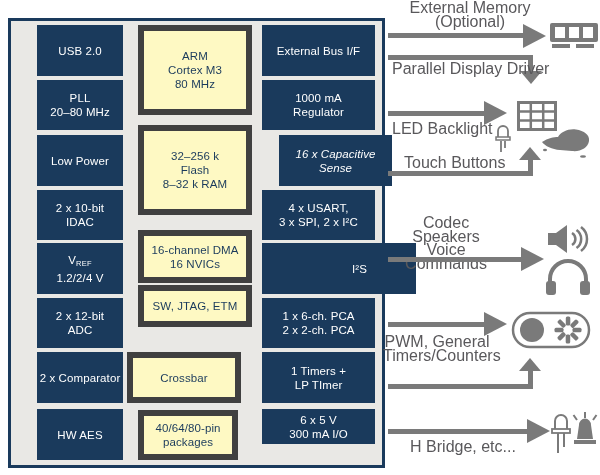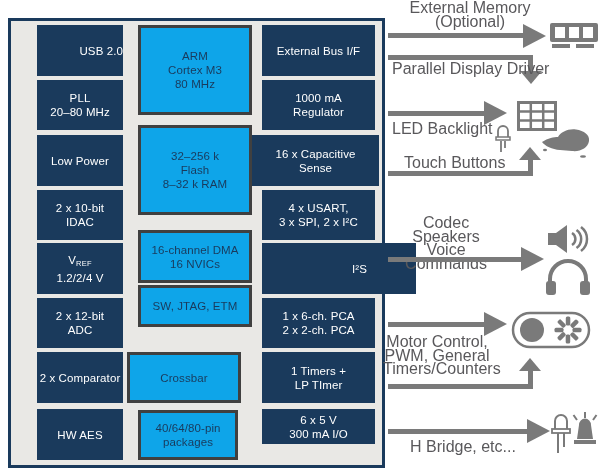--- a/index.html
+++ b/index.html
@@ -6,21 +6,21 @@
   html,body{margin:0;padding:0;background:#ffffff;}
   #stage{position:relative;width:600px;height:475px;background:#ffffff;overflow:hidden;
          font-family:"Liberation Sans", sans-serif;}
   
   #chip-box{position:absolute;left:8px;top:18px;width:377px;height:450px;
             box-sizing:border-box;border:3px solid #1A3A5C;background:#E9E8E5;}
   .block{position:absolute;display:flex;flex-direction:column;justify-content:center;
          align-items:center;text-align:center;font-size:11.5px;line-height:14px;
          font-weight:500;letter-spacing:0.1px;}
   .block.dark{background:#1A3A5C;color:#FFFFFF;}
-  .block.light{background:#0ea5e9;color:#1A3A5C;border:3px solid #404040;box-sizing:border-box;}
+  .block.light{background:#fef9c3;color:#1A3A5C;border:6px solid #404040;box-sizing:border-box;}
   .bline{white-space:nowrap;}
   .sub{font-size:7.5px;vertical-align:-2px;letter-spacing:0.3px;}
   
   .alabel{position:absolute;font-size:16px;line-height:13.5px;color:#59585B;}
   .center{text-align:center;}
   .shaft{position:absolute;height:5px;background:#7A7A7A;}
   .vshaft{position:absolute;width:5px;background:#7A7A7A;}
   .ah-right{position:absolute;width:0;height:0;border-top:12px solid transparent;
             border-bottom:12px solid transparent;border-left:23px solid #7A7A7A;}
   .ah-down{position:absolute;width:0;height:0;border-left:11px solid transparent;
@@ -28,21 +28,21 @@
   .ah-up{position:absolute;width:0;height:0;border-left:11px solid transparent;
          border-right:11px solid transparent;border-bottom:13px solid #7A7A7A;}
   .icon{position:absolute;}
 </style>
 </head>
 <body>
 
 <div id="stage">
 
   <div id="chip-box">
-      <div class="block dark" style="left: 26px; top: 4px; width: 86px; height: 51px; align-items: flex-end;">
+      <div class="block dark" style="left: 26px; top: 4px; width: 86px; height: 51px;">
         <div class="bline"><span>USB 2.0</span></div>
       </div>
       <div class="block dark" style="left: 26px; top: 59px; width: 86px; height: 50px;">
         <div class="bline"><span>PLL</span></div>
         <div class="bline"><span>20–80 MHz</span></div>
       </div>
       <div class="block dark" style="left: 26px; top: 114px; width: 86px; height: 51px;">
         <div class="bline"><span>Low Power</span></div>
       </div>
       <div class="block dark" style="left: 26px; top: 169px; width: 86px; height: 50px;">
@@ -87,21 +87,21 @@
         <div class="bline"><span>40/64/80-pin</span></div>
         <div class="bline"><span>packages</span></div>
       </div>
       <div class="block dark" style="left: 251px; top: 4px; width: 113px; height: 51px;">
         <div class="bline"><span>External Bus I/F</span></div>
       </div>
       <div class="block dark" style="left: 251px; top: 59px; width: 113px; height: 50px;">
         <div class="bline"><span>1000 mA</span></div>
         <div class="bline"><span>Regulator</span></div>
       </div>
-      <div class="block dark" style="left: 241px; top: 114px; width: 127px; height: 51px;">
+      <div class="block dark" style="left: 268px; top: 114px; width: 113px; height: 51px; font-style: italic;">
         <div class="bline"><span>16 x Capacitive</span></div>
         <div class="bline"><span>Sense</span></div>
       </div>
       <div class="block dark" style="left: 251px; top: 169px; width: 113px; height: 50px;">
         <div class="bline"><span>4 x USART,</span></div>
         <div class="bline"><span>3 x SPI, 2 x I²C</span></div>
       </div>
       <div class="block dark" style="left: 251px; top: 222px; width: 113px; height: 51px; padding-left: 41px;">
         <div class="bline"><span>I²S</span></div>
       </div>
@@ -194,21 +194,20 @@
       <rect x="54.8" y="6.5" width="4.5" height="9" rx="1.5" transform="rotate(45 57 20)"></rect>
       <rect x="54.8" y="6.5" width="4.5" height="9" rx="1.5" transform="rotate(90 57 20)"></rect>
       <rect x="54.8" y="6.5" width="4.5" height="9" rx="1.5" transform="rotate(135 57 20)"></rect>
       <rect x="54.8" y="6.5" width="4.5" height="9" rx="1.5" transform="rotate(180 57 20)"></rect>
       <rect x="54.8" y="6.5" width="4.5" height="9" rx="1.5" transform="rotate(225 57 20)"></rect>
       <rect x="54.8" y="6.5" width="4.5" height="9" rx="1.5" transform="rotate(270 57 20)"></rect>
       <rect x="54.8" y="6.5" width="4.5" height="9" rx="1.5" transform="rotate(315 57 20)"></rect>
     </g>
   </svg>
   <div class="alabel center" style="left:383px;top:335px;width:108px;">
-    <div>Motor Control,</div>
     <div>PWM, General</div>
     <div>Timers/Counters</div>
   </div>
   <div class="shaft" style="left:388px;top:384px;width:145px;"></div>
   <div class="vshaft" style="left:528px;top:370px;height:15px;"></div>
   <div class="ah-up" style="left:519px;top:358px;"></div>
 
   <div class="shaft" style="left:388px;top:429px;width:140px;"></div>
   <div class="ah-right" style="left:527px;top:419px;"></div>
   <svg class="icon" style="left:549px;top:411px;" width="24" height="47" viewBox="0 0 24 47">

